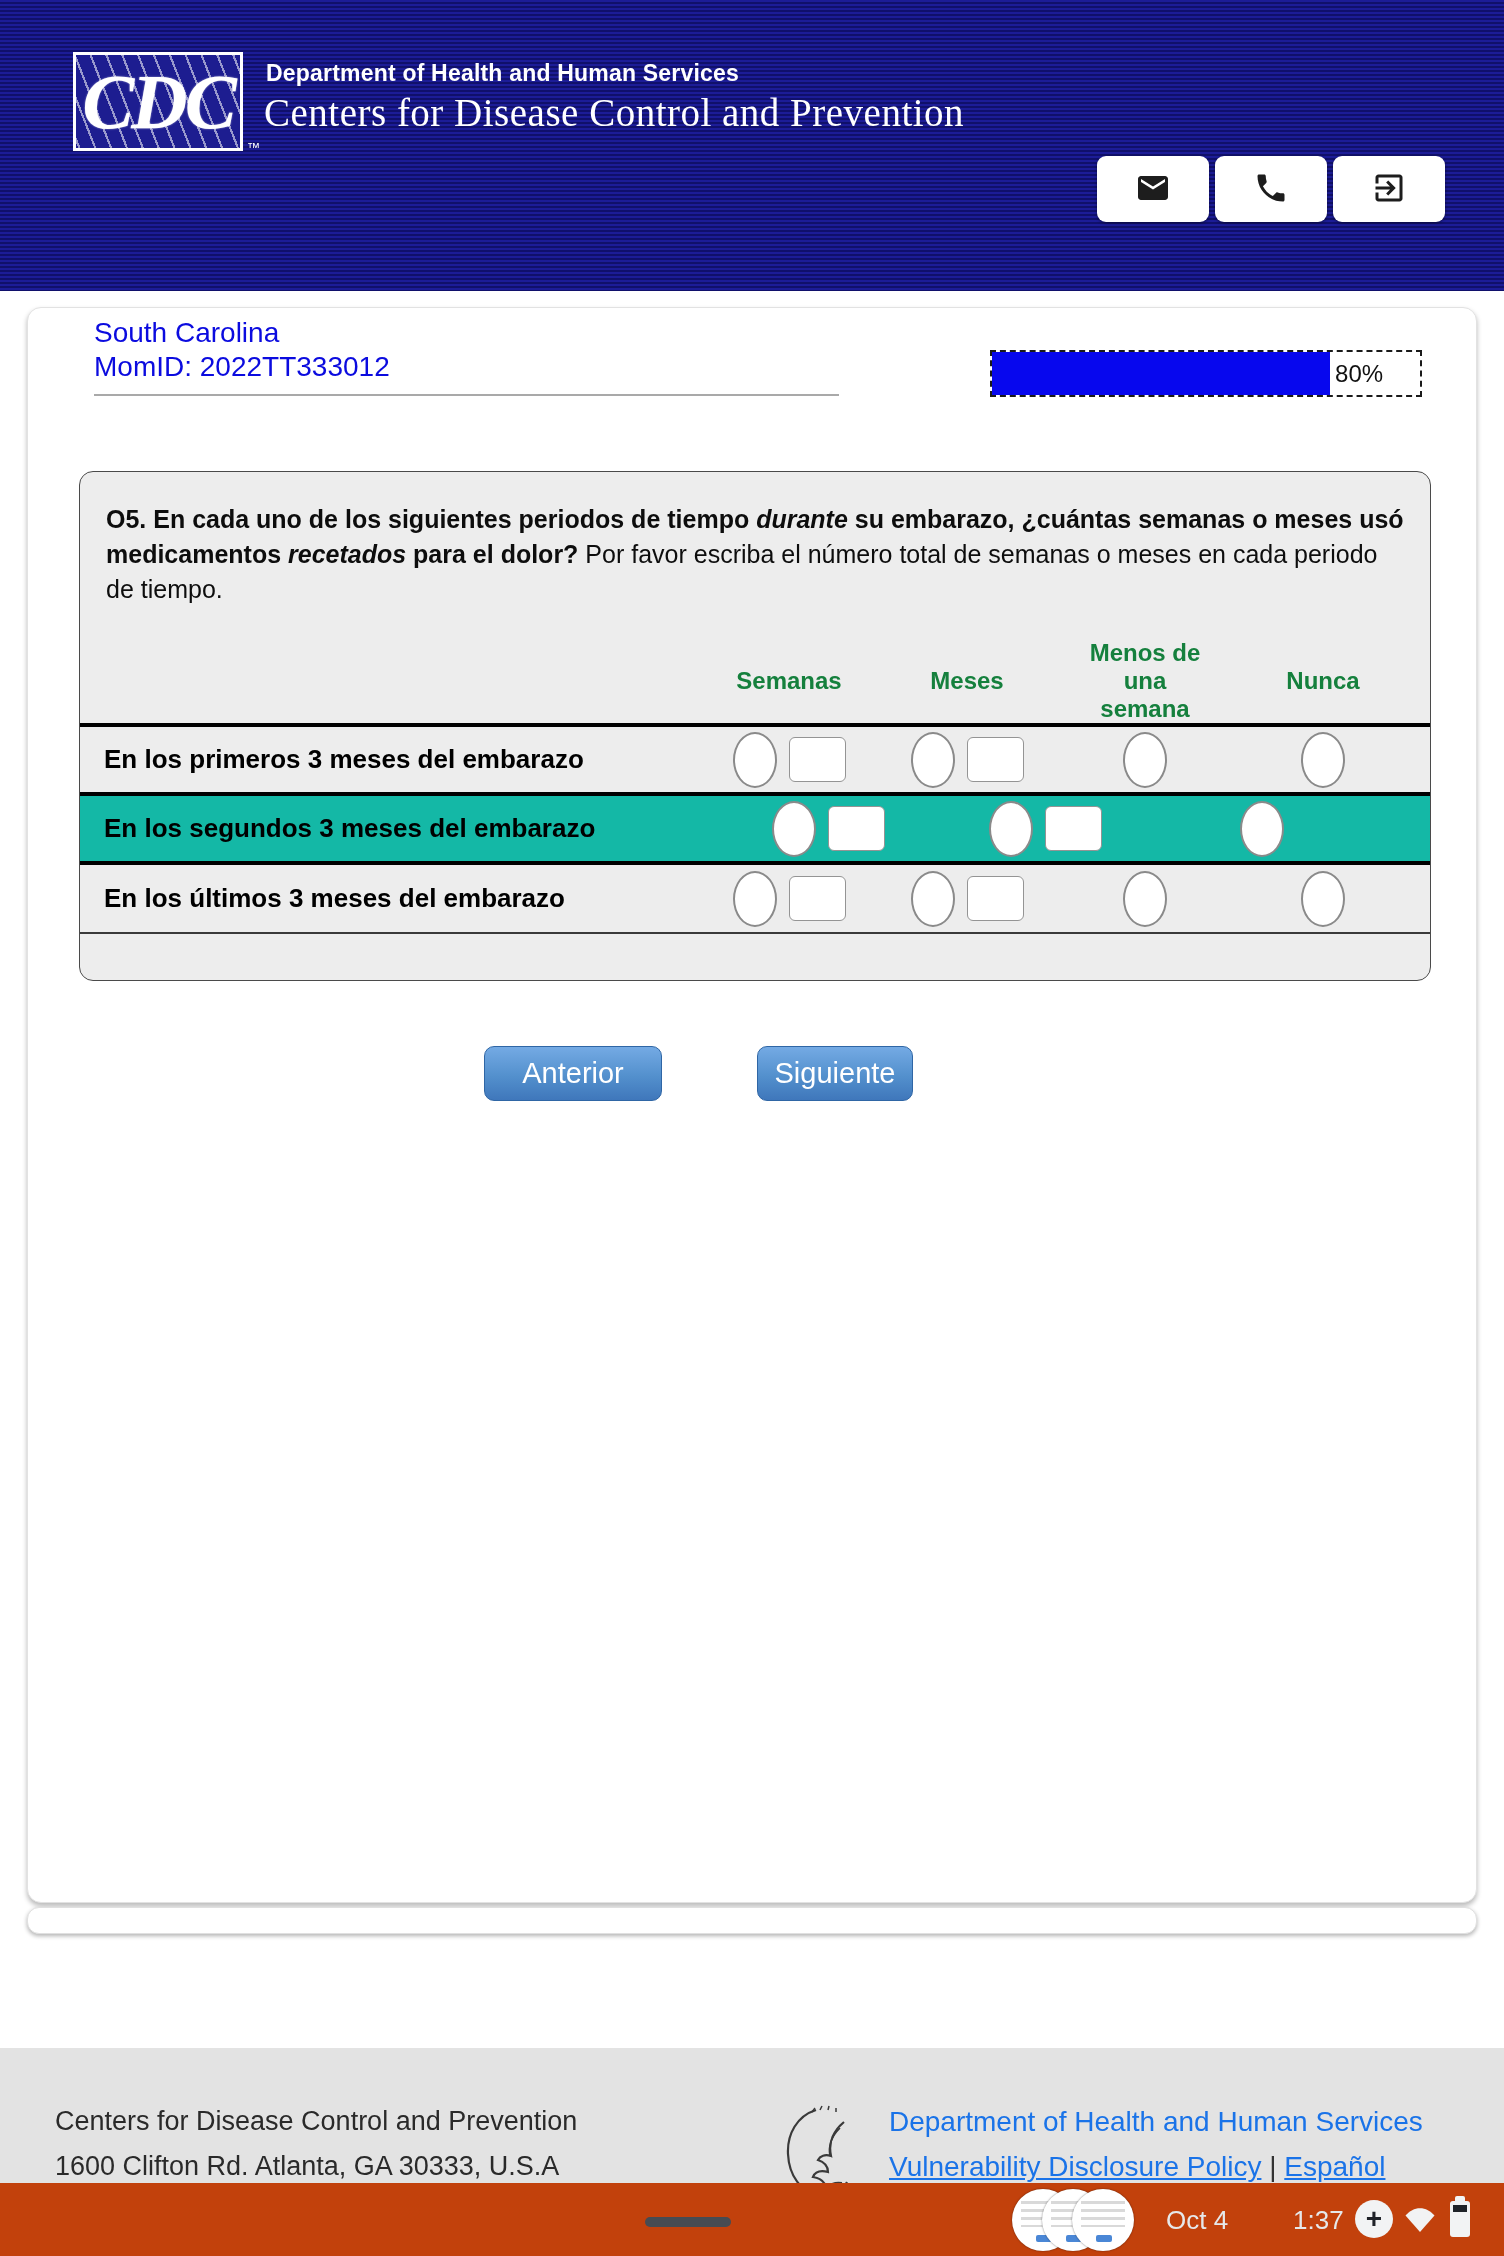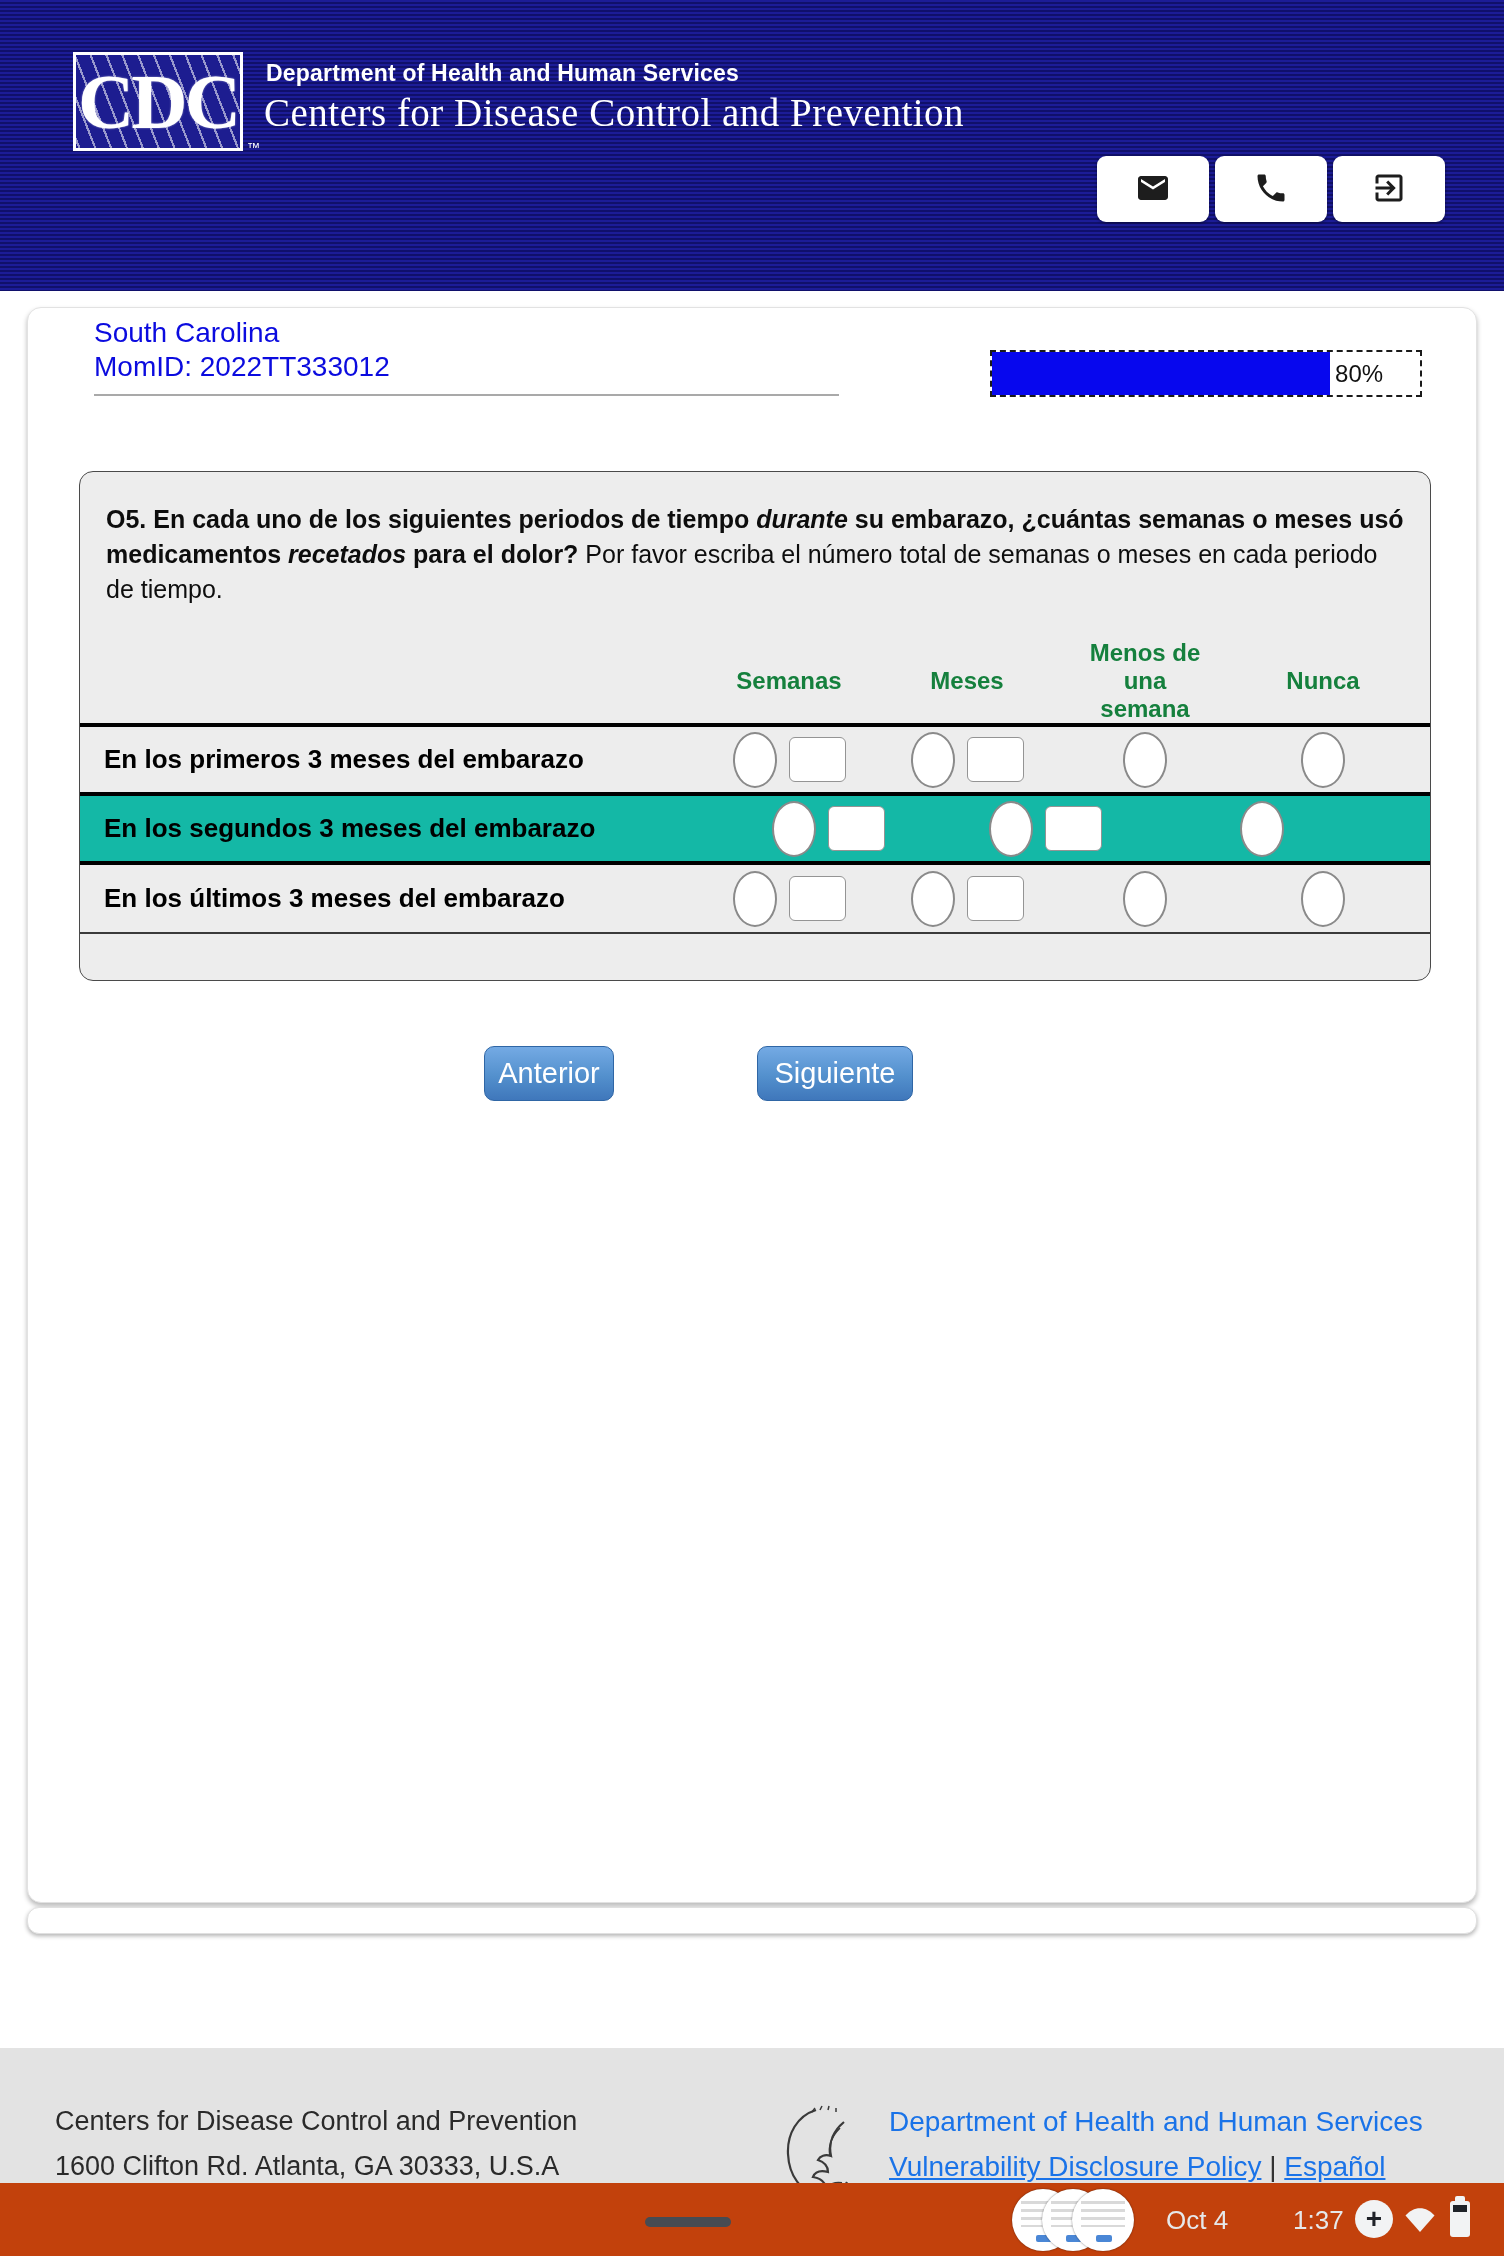--- a/index.html
+++ b/index.html
@@ -10,21 +10,21 @@
   }
 
   
   .banner {
     position:absolute; left:0; top:0; width:1504px; height:291px;
     background:repeating-linear-gradient(180deg,#1c1c97 0px,#1c1c97 2px,#10106b 2px,#10106b 4px);
   }
   .cdc-logo {
     position:absolute; left:73px; top:52px; width:170px; height:99px;
     border:3px solid #ffffff; background:#1d1d90; overflow:hidden;
-    display:flex; align-items:center; justify-content:center;
+    display:flex; align-items:center; justify-content:center;font-style:italic;
   }
   .cdc-logo .rays {
     position:absolute; left:-30px; top:-10px; width:260px; height:150px;
     background:repeating-linear-gradient(62deg, rgba(255,255,255,0) 0 12px, rgba(255,255,255,0.55) 12px 14px);
     transform:skewX(-8deg);
   }
   .cdc-logo .cdc-letters {
     position:relative; color:#fff; font-family:"Liberation Serif", serif;
     font-weight:bold; font-size:78px; letter-spacing:-3px; line-height:1;
     text-shadow:0 0 2px rgba(255,255,255,0.6);
@@ -96,21 +96,21 @@
   }
 
   
   .navbtn {
     position:absolute; top:738px; height:55px; border-radius:10px;
     background:linear-gradient(180deg,#74aae4 0%,#5390cd 55%,#3f77bb 100%);
     border:1px solid #2f66a5; color:#ffffff; font-size:29px;
     font-family:"Liberation Sans", sans-serif;
     display:flex; align-items:center; justify-content:center; cursor:pointer;
   }
-  .btn-prev { left:456px; width:130px; }
+  .btn-prev { left:456px; width:178px; }
   .btn-next { left:729px; width:156px; }
 
   .substrip {
     position:absolute; left:27px; top:1907px; width:1450px; height:27px;
     background:#ffffff; border:1px solid #e0e0e0; border-radius:12px;
     box-shadow:0 2px 4px rgba(0,0,0,0.3);
   }
 
   
   .footer {

